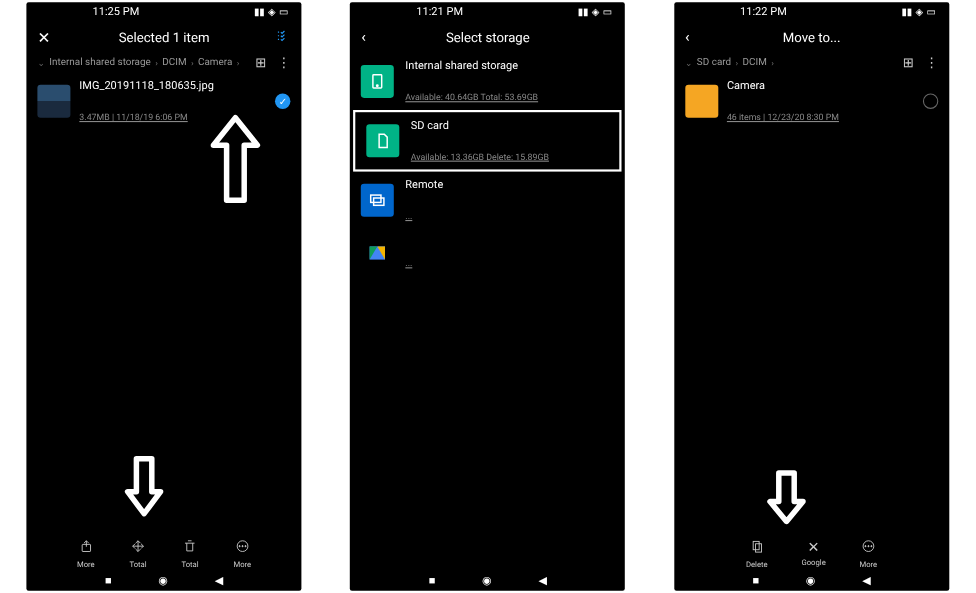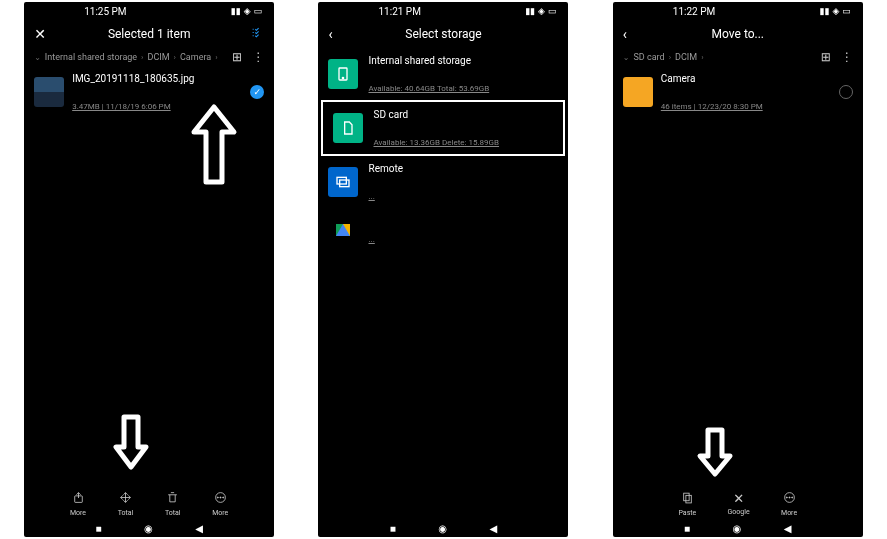--- a/index.html
+++ b/index.html
@@ -217,21 +217,21 @@
   </div>
   <svg class="arrow-annotation" style="left:77px; top:420px;" width="50" height="60" viewBox="0 0 50 60">
       <path d="M25 52 L10 34 L18 34 L18 8 L32 8 L32 34 L40 34 Z" fill="none" stroke="#fff" stroke-width="5" stroke-linejoin="round"></path>
     </svg>
   <div class="bottom-bar" style="padding:0 50px;">
     <div class="action">
       <span class="action-icon"><svg class="icon-svg" viewBox="0 0 24 24" fill="none" stroke="#ccc" stroke-width="1.5">
             <rect x="5" y="4" width="10" height="14"></rect>
             <rect x="9" y="8" width="10" height="14"></rect>
           </svg></span>
-      <span>Paste</span>
+      <span>Delete</span>
     </div>
     <div class="action">
       <span class="action-icon">✕</span>
       <span>Google</span>
     </div>
     <div class="action">
       <span class="action-icon"><svg class="icon-svg" viewBox="0 0 24 24" fill="none" stroke="#ccc" stroke-width="1.5">
             <circle cx="12" cy="12" r="9"></circle>
             <circle cx="7" cy="12" r="1" fill="#ccc"></circle>
             <circle cx="12" cy="12" r="1" fill="#ccc"></circle>

